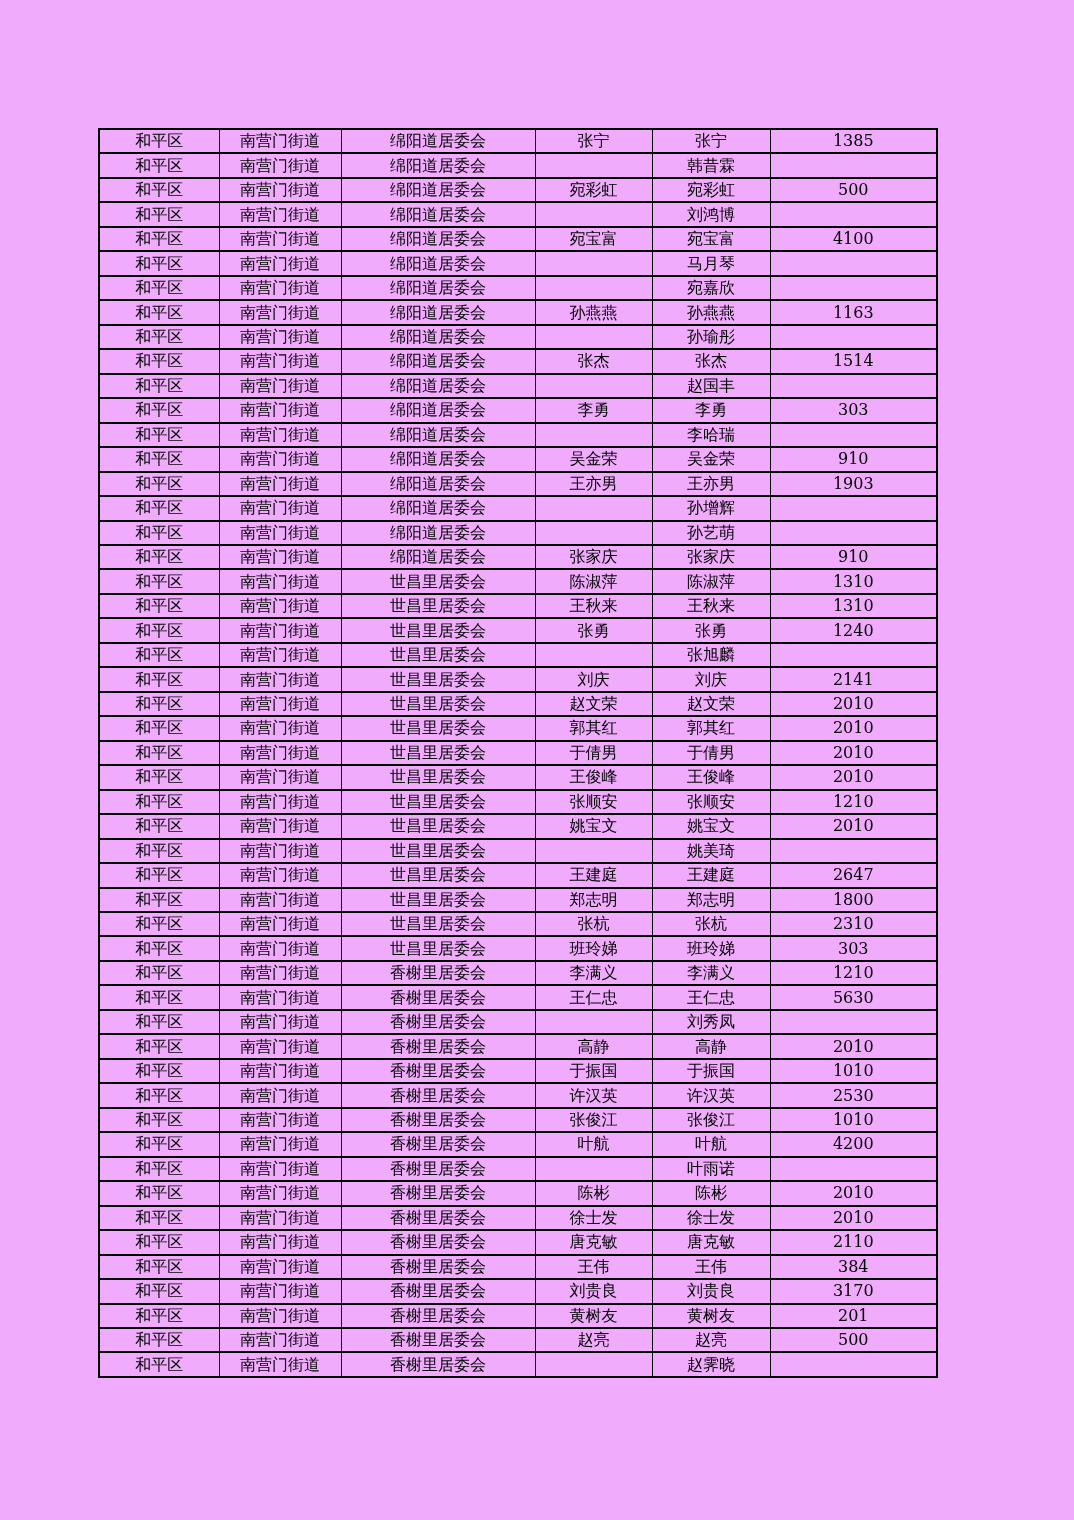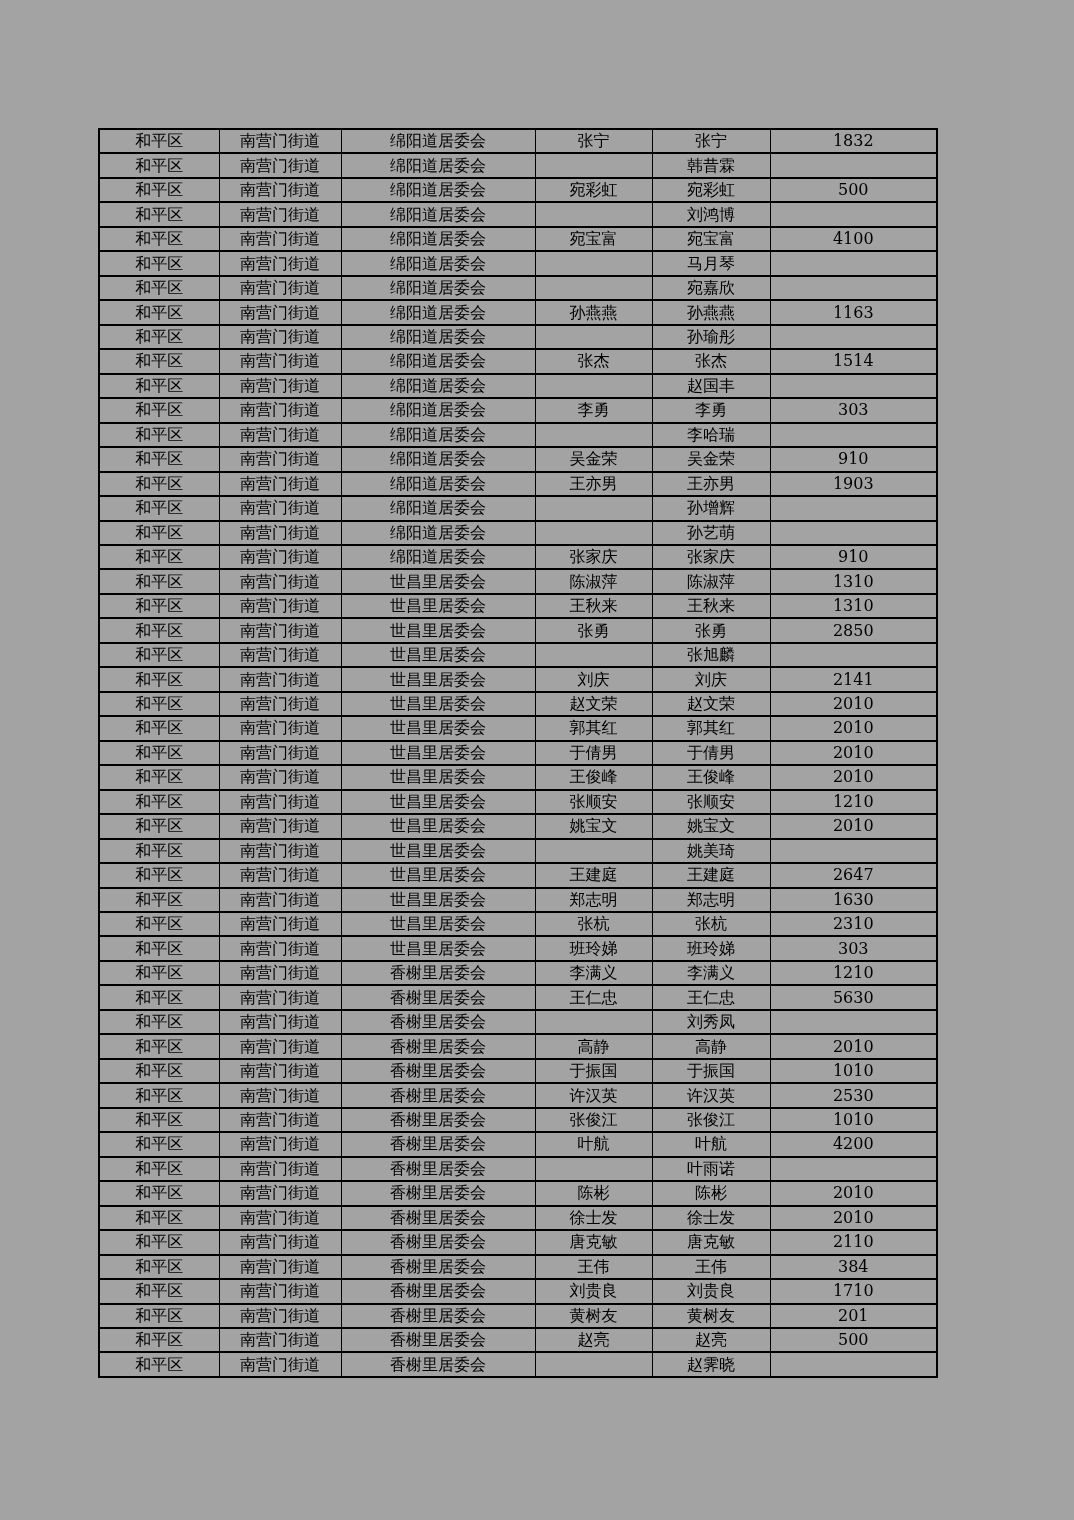--- a/index.html
+++ b/index.html
@@ -4,21 +4,21 @@
 <style>
   html, body {
     margin: 0;
     padding: 0;
     background: #ffffff;
   }
   .page {
     position: relative;
     width: 1074px;
     height: 1520px;
-    background: #a3a3a3;
+    background: #f0abfc;
     font-family: "DejaVu Serif", "Liberation Serif", serif;
     color: #000000;
     overflow: hidden;
   }
   table.sheet {
     position: absolute;
     left: 98px;
     top: 128px;
     width: 838px;
     height: 1250px;
@@ -59,21 +59,21 @@
       <col class="c-name2">
       <col class="c-amount">
     </colgroup>
     <tbody>
         <tr>
           <td>和平区</td>
           <td>南营门街道</td>
           <td>绵阳道居委会</td>
           <td>张宁</td>
           <td>张宁</td>
-          <td>1832</td>
+          <td>1385</td>
         </tr>
         <tr>
           <td>和平区</td>
           <td>南营门街道</td>
           <td>绵阳道居委会</td>
           <td></td>
           <td>韩昔霖</td>
           <td></td>
         </tr>
         <tr>
@@ -219,21 +219,21 @@
           <td>王秋来</td>
           <td>王秋来</td>
           <td>1310</td>
         </tr>
         <tr>
           <td>和平区</td>
           <td>南营门街道</td>
           <td>世昌里居委会</td>
           <td>张勇</td>
           <td>张勇</td>
-          <td>2850</td>
+          <td>1240</td>
         </tr>
         <tr>
           <td>和平区</td>
           <td>南营门街道</td>
           <td>世昌里居委会</td>
           <td></td>
           <td>张旭麟</td>
           <td></td>
         </tr>
         <tr>
@@ -307,21 +307,21 @@
           <td>王建庭</td>
           <td>王建庭</td>
           <td>2647</td>
         </tr>
         <tr>
           <td>和平区</td>
           <td>南营门街道</td>
           <td>世昌里居委会</td>
           <td>郑志明</td>
           <td>郑志明</td>
-          <td>1630</td>
+          <td>1800</td>
         </tr>
         <tr>
           <td>和平区</td>
           <td>南营门街道</td>
           <td>世昌里居委会</td>
           <td>张杭</td>
           <td>张杭</td>
           <td>2310</td>
         </tr>
         <tr>
@@ -435,21 +435,21 @@
           <td>王伟</td>
           <td>王伟</td>
           <td>384</td>
         </tr>
         <tr>
           <td>和平区</td>
           <td>南营门街道</td>
           <td>香榭里居委会</td>
           <td>刘贵良</td>
           <td>刘贵良</td>
-          <td>1710</td>
+          <td>3170</td>
         </tr>
         <tr>
           <td>和平区</td>
           <td>南营门街道</td>
           <td>香榭里居委会</td>
           <td>黄树友</td>
           <td>黄树友</td>
           <td>201</td>
         </tr>
         <tr>

